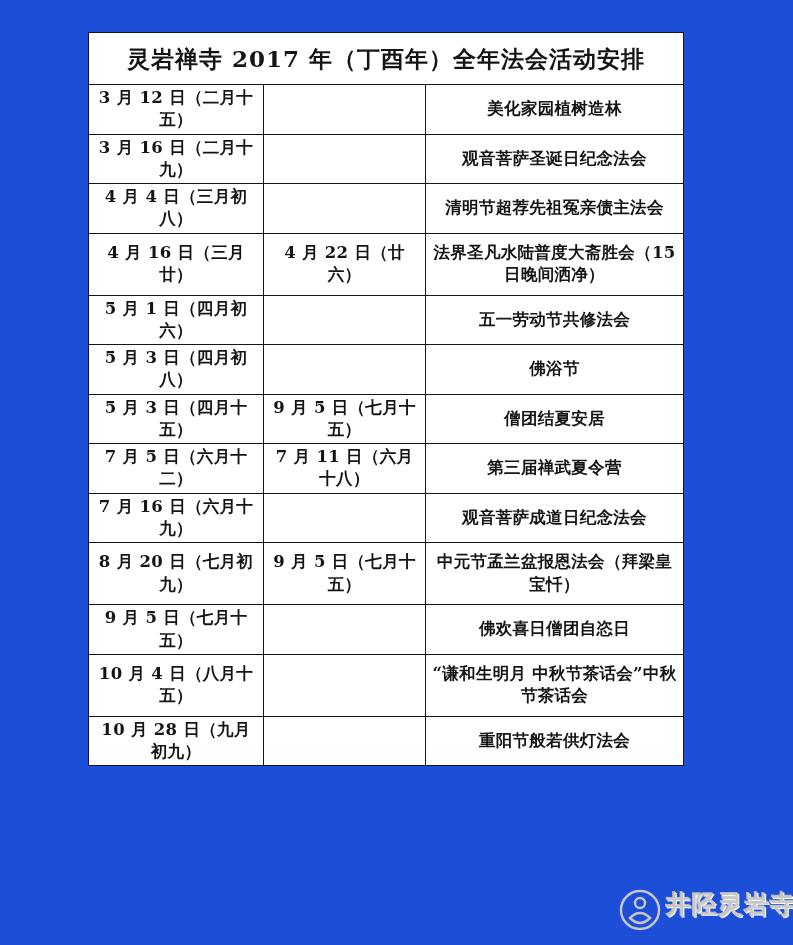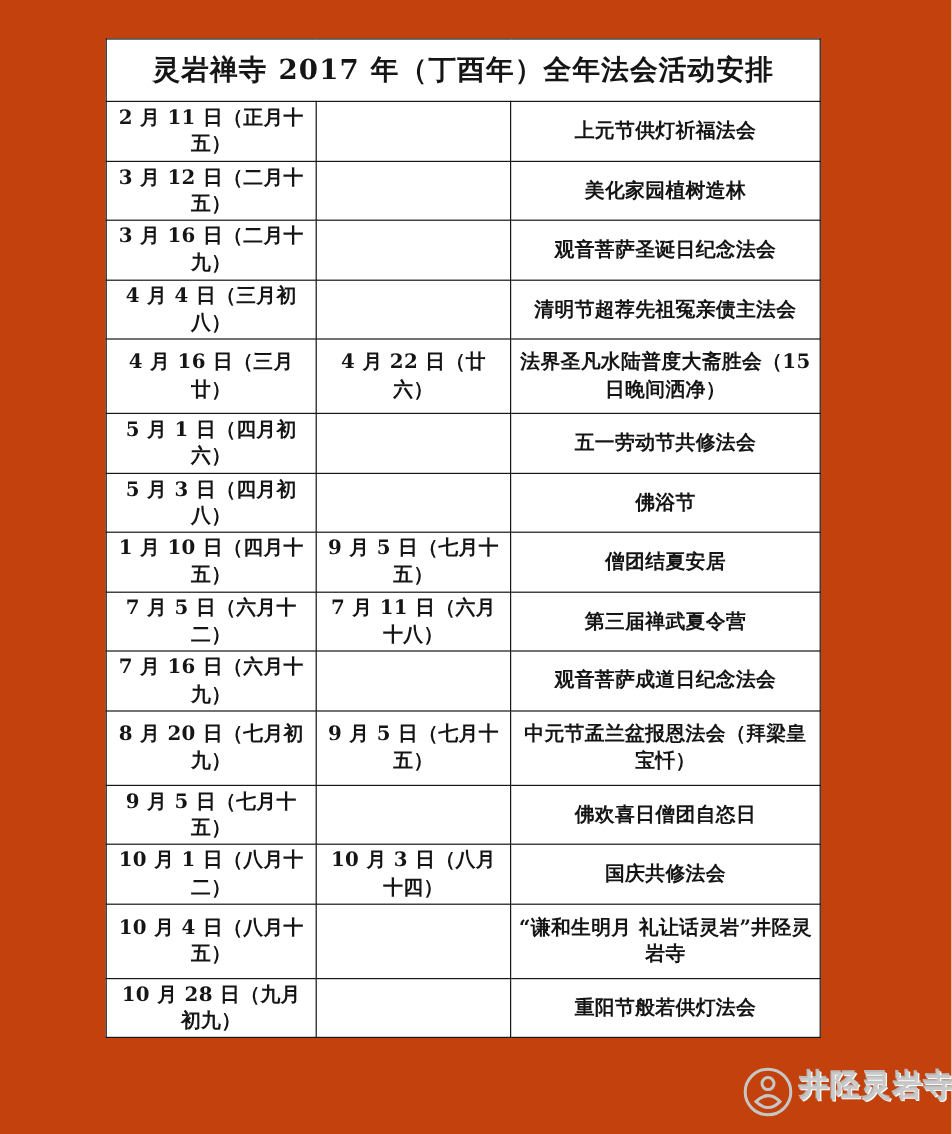--- a/index.html
+++ b/index.html
@@ -8,21 +8,21 @@
     background: #ffffff;
     font-family: "DejaVu Serif", "Liberation Serif", serif;
     color: #151515;
     overflow: hidden;
     position: relative;
   }
   .sheet {
     position: absolute;
     left: 0; top: 0;
     width: 793px; height: 945px;
-    background: #c2410c;
+    background: #1d4ed8;
   }
   table.schedule {
     position: absolute;
     left: 88px; top: 32px;
     width: 595px;
     border-collapse: collapse;
     table-layout: fixed;
     background: #fff;
   }
   table.schedule td, table.schedule th {
@@ -83,25 +83,20 @@
       <col class="col-start">
         <col class="col-end">
         <col class="col-act">
     </colgroup>
     <tbody>
       <tr class="title-row">
         <td colspan="3">灵岩禅寺 2017 年（丁酉年）全年法会活动安排</td>
       </tr>
 
       <tr class="data-row">
-        <td>2 月 11 日（正月十五）</td>
-        <td></td>
-        <td>上元节供灯祈福法会</td>
-      </tr>
-      <tr class="data-row">
         <td>3 月 12 日（二月十五）</td>
         <td></td>
         <td>美化家园植树造林</td>
       </tr>
       <tr class="data-row">
         <td>3 月 16 日（二月十九）</td>
         <td></td>
         <td>观音菩萨圣诞日纪念法会</td>
       </tr>
       <tr class="data-row">
@@ -118,21 +113,21 @@
         <td>5 月 1 日（四月初六）</td>
         <td></td>
         <td>五一劳动节共修法会</td>
       </tr>
       <tr class="data-row">
         <td>5 月 3 日（四月初八）</td>
         <td></td>
         <td>佛浴节</td>
       </tr>
       <tr class="data-row">
-        <td>1 月 10 日（四月十五）</td>
+        <td>5 月 3 日（四月十五）</td>
         <td>9 月 5 日（七月十五）</td>
         <td>僧团结夏安居</td>
       </tr>
       <tr class="data-row">
         <td>7 月 5 日（六月十二）</td>
         <td>7 月 11 日（六月十八）</td>
         <td>第三届禅武夏令营</td>
       </tr>
       <tr class="data-row">
         <td>7 月 16 日（六月十九）</td>
@@ -142,29 +137,24 @@
       <tr class="data-row row-tall">
         <td>8 月 20 日（七月初九）</td>
         <td>9 月 5 日（七月十五）</td>
         <td>中元节孟兰盆报恩法会（拜梁皇宝忏）</td>
       </tr>
       <tr class="data-row">
         <td>9 月 5 日（七月十五）</td>
         <td></td>
         <td>佛欢喜日僧团自恣日</td>
       </tr>
-      <tr class="data-row">
-        <td>10 月 1 日（八月十二）</td>
-        <td>10 月 3 日（八月十四）</td>
-        <td>国庆共修法会</td>
-      </tr>
       <tr class="data-row row-tall">
         <td>10 月 4 日（八月十五）</td>
         <td></td>
-        <td>“谦和生明月 礼让话灵岩”井陉灵岩寺</td>
+        <td>“谦和生明月 中秋节茶话会”中秋节茶话会</td>
       </tr>
       <tr class="data-row">
         <td>10 月 28 日（九月初九）</td>
         <td></td>
         <td>重阳节般若供灯法会</td>
       </tr>
 
     </tbody>
   </table>
 

